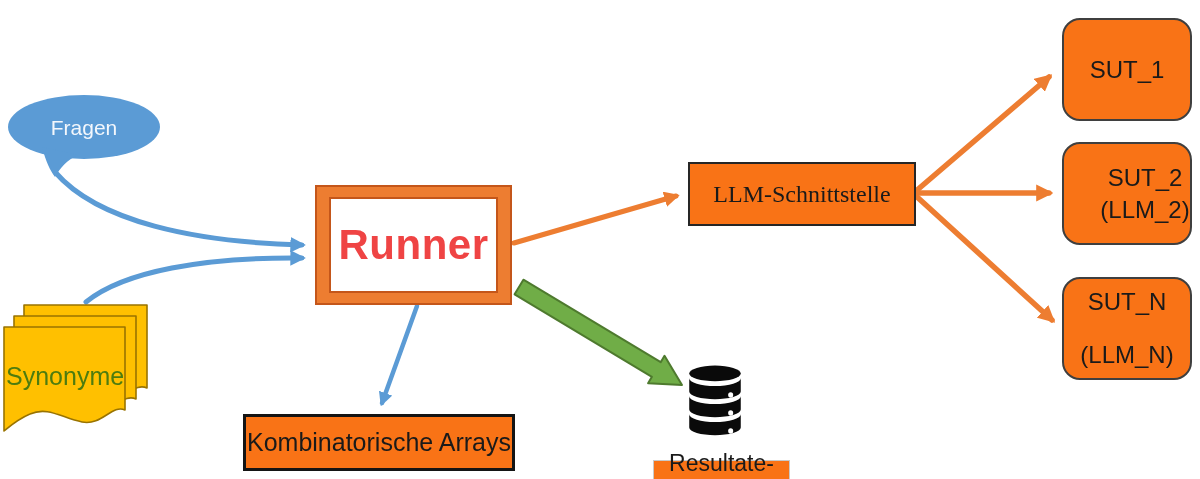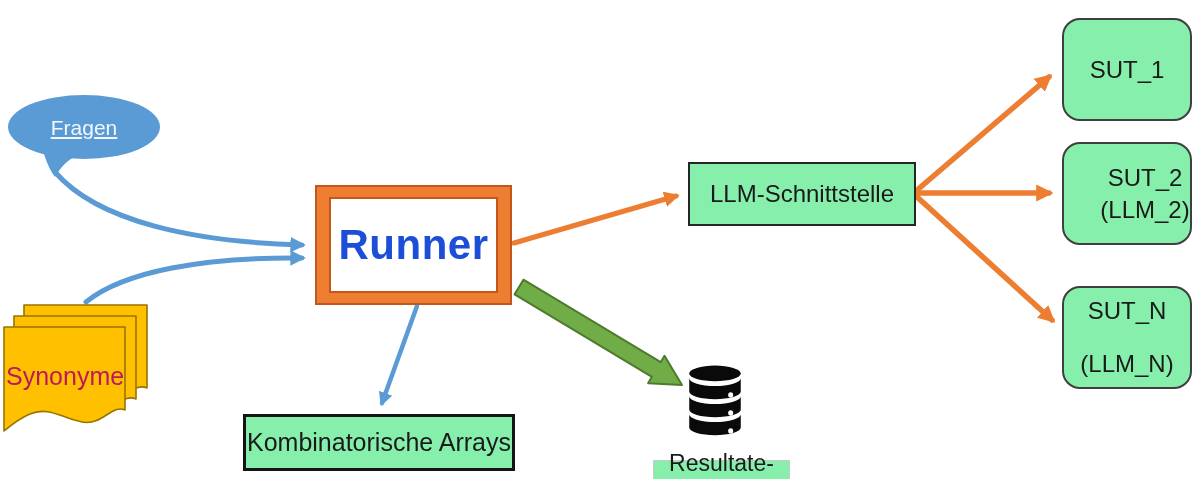--- a/index.html
+++ b/index.html
@@ -1,36 +1,36 @@
 <!DOCTYPE html>
 <html><head>
 <meta charset="utf-8">
 <style>
   html,body{margin:0;padding:0;}
   body{font-family:"Liberation Sans", sans-serif; background:#ffffff;}
   #canvas{position:relative; width:1200px; height:479px; background:#ffffff; overflow:hidden;}
   #connector-layer{position:absolute; left:0; top:0; width:1200px; height:479px;}
-  .node{position:absolute; box-sizing:border-box; display:flex; align-items:center; justify-content:center; text-align:center; color:#1a1a1a; background:#86efac;}
+  .node{position:absolute; box-sizing:border-box; display:flex; align-items:center; justify-content:center; text-align:center; color:#1a1a1a; background:#f97316;}
   .label-abs{position:absolute; text-align:center;}
   
   #runner{left:315px; top:185px; width:197px; height:120px; background:#ED7D31; border:2px solid #C4561A; padding:12px;}
   #runner .inner{width:100%; height:100%; background:#ffffff; border:2px solid #C4561A; display:flex; align-items:center; justify-content:center;}
-  #runner .inner span{font-size:42px; font-weight:700; color:#1d4ed8; letter-spacing:0.5px;}
+  #runner .inner span{font-size:42px; font-weight:700; color:#ef4444; letter-spacing:0.5px;}
   
-  #llm{left:688px; top:162px; width:228px; height:64px; border:2px solid #262626; font-size:24px;}
+  #llm{left:688px; top:162px; width:228px; height:64px; border:2px solid #262626; font-size:24px;font-family:Liberation Serif, serif;}
   
   #arrays{left:243px; top:414px; width:272px; height:57px; border:3px solid #141414; font-size:25px;text-align:center;}
   
   .sut{left:1062px; width:130px; height:103px; border:2px solid #3f3f3f; border-radius:18px; font-size:24px; line-height:1.32; flex-direction:column;}
-  #sut1{top:18px;} #sut2{top:142px;padding-left:36px;} #sutn{top:286px;gap:21px;}
+  #sut1{top:18px;} #sut2{top:142px;padding-left:36px;} #sutn{top:277px;gap:21px;}
   
   #resultate{left:653px; top:460px; width:137px; height:34px; border:1px solid #c9c9c9; font-size:23px;}
   
-  #fragen-label{left:10px; top:116px; width:148px; font-size:21px; color:#F3F7FC;text-decoration:underline;}
-  #synonyme-label{left:6px; top:362px; width:118px; font-size:25px; color:#be185d;}
+  #fragen-label{left:10px; top:116px; width:148px; font-size:21px; color:#F3F7FC;}
+  #synonyme-label{left:6px; top:362px; width:118px; font-size:25px; color:#4d7c0f;}
 </style>
 </head>
 <body>
 
 <div id="canvas">
 
   <svg id="connector-layer" viewBox="0 0 1200 479" xmlns="http://www.w3.org/2000/svg">
     <defs>
       <marker id="arrow-blue" viewBox="0 0 10 10" refX="7.5" refY="5" markerWidth="3.1" markerHeight="3.1" orient="auto">
         <path d="M0 0 L10 5 L0 10 z" fill="#5B9BD5"></path>

